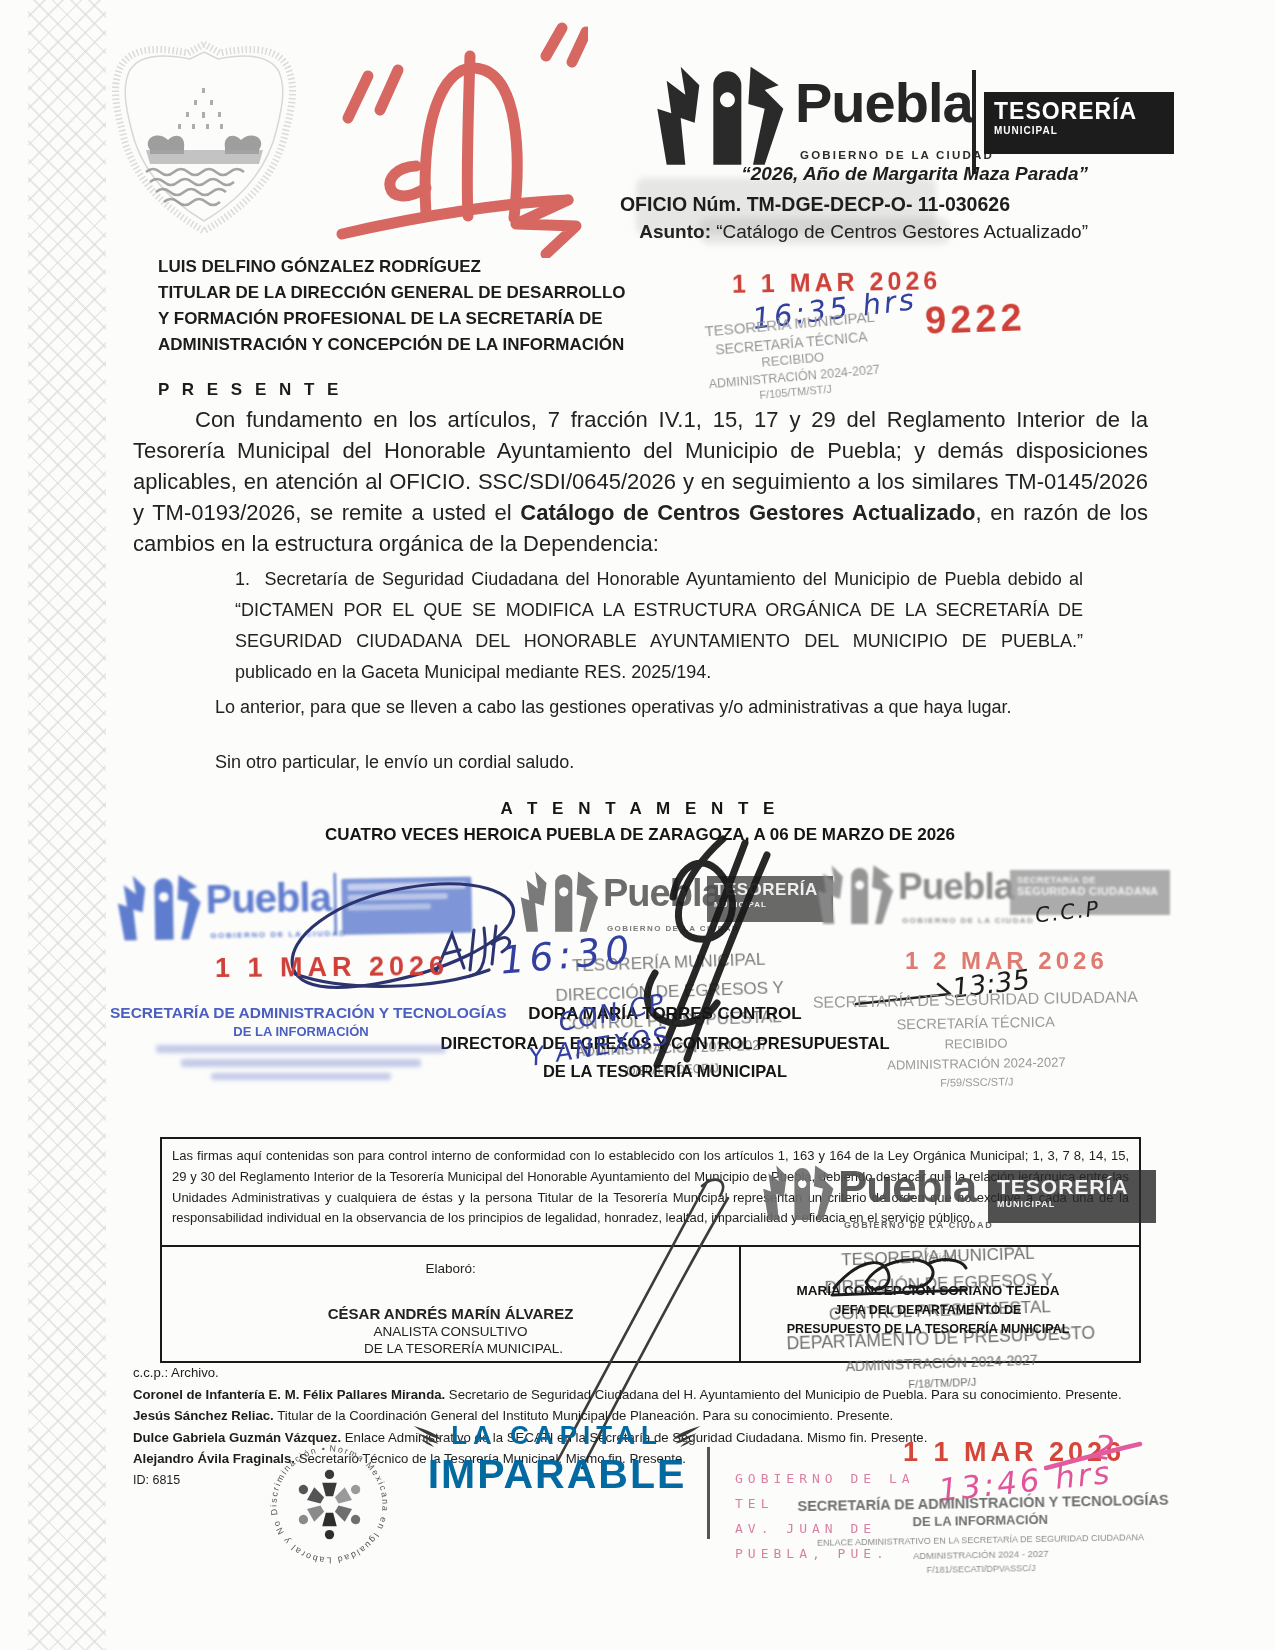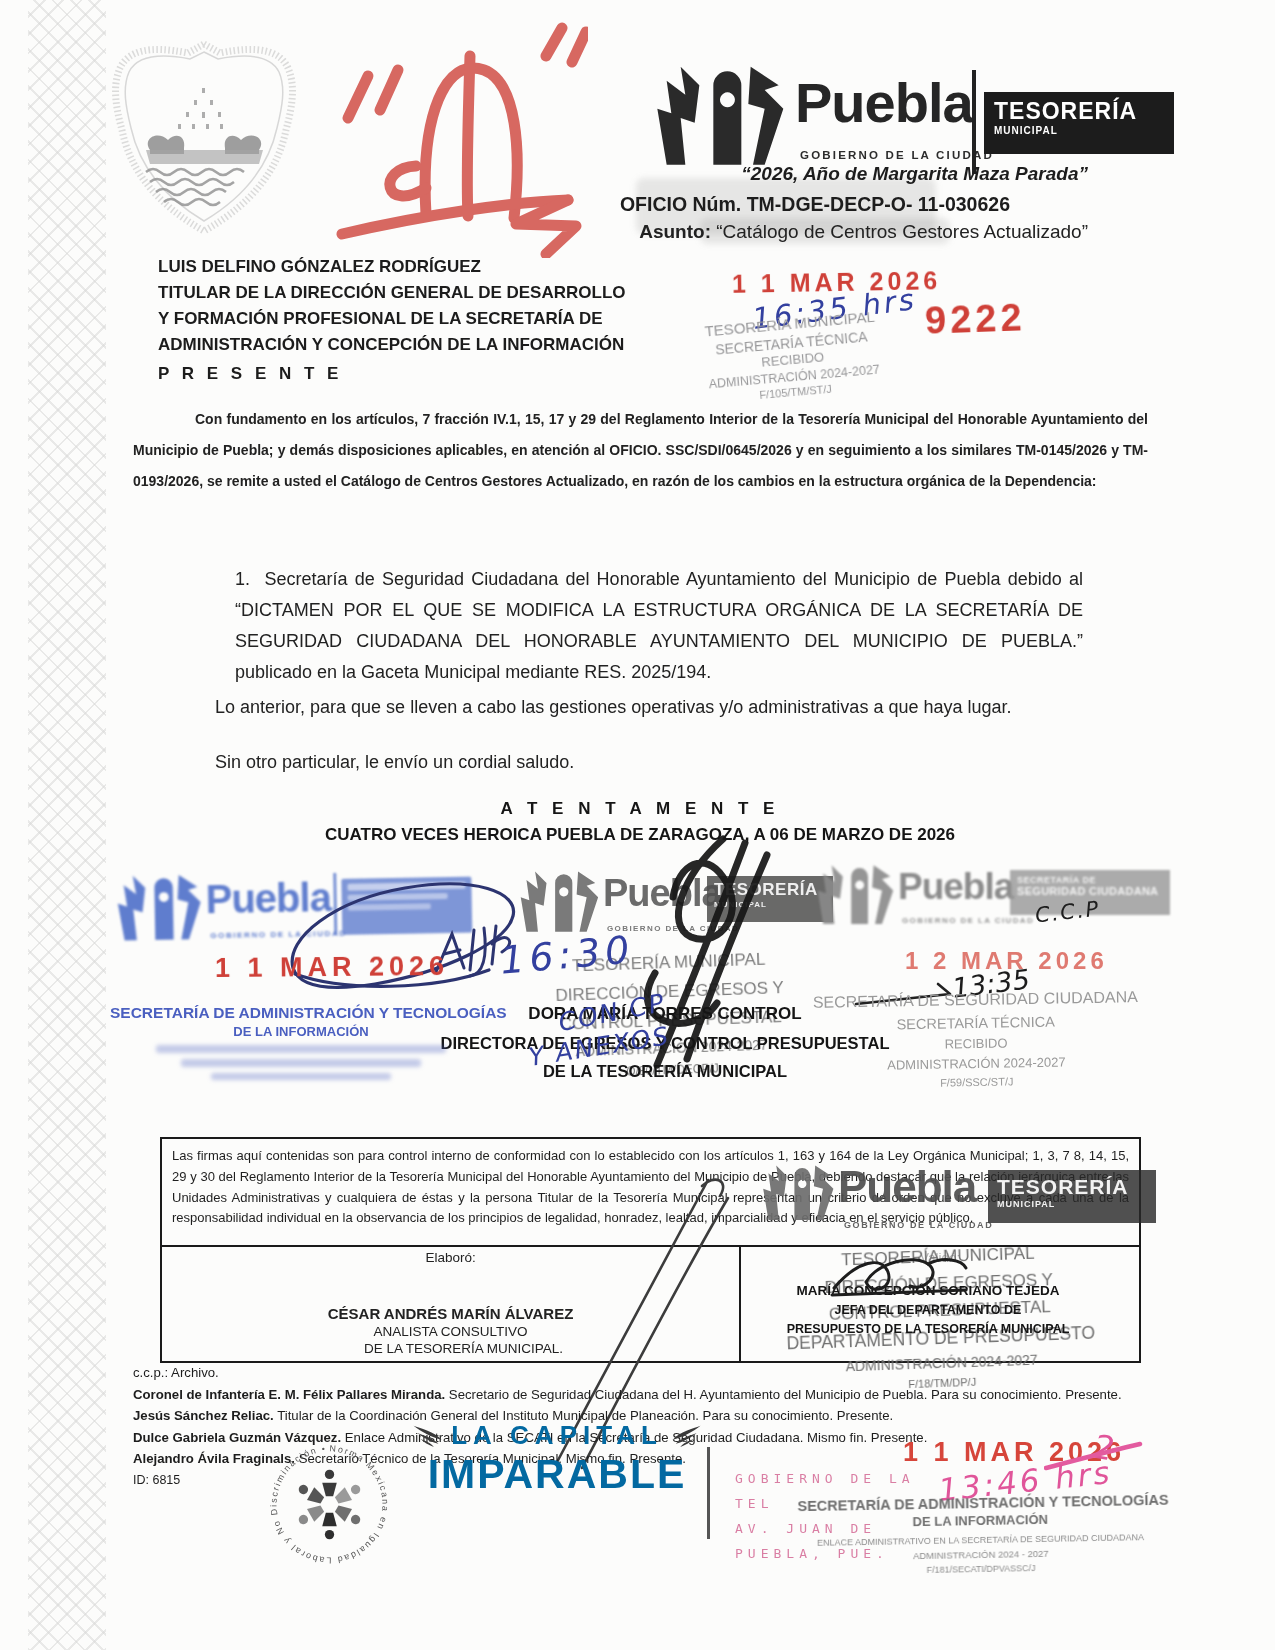--- a/index.html
+++ b/index.html
@@ -113,37 +113,37 @@
   <div class="abs hdr-line nw" style="right:265px;top:193px;font-size:19.5px;">OFICIO Núm. TM-DGE-DECP-O- 11-030626</div>
   <div class="abs nw" style="right:187px;top:221px;font-size:19px;">
     <span class="b">Asunto:</span><span> “Catálogo de Centros Gestores Actualizado”</span>
   </div>
 
   <div class="abs" style="left:158px;top:254px;font-size:17px;font-weight:bold;line-height:26px;color:#1c1c1c;">
     <div class="nw">LUIS DELFINO GÓNZALEZ RODRÍGUEZ</div>
     <div class="nw">TITULAR DE LA DIRECCIÓN GENERAL DE DESARROLLO</div>
     <div class="nw">Y FORMACIÓN PROFESIONAL DE LA SECRETARÍA DE</div>
     <div class="nw">ADMINISTRACIÓN Y CONCEPCIÓN DE LA INFORMACIÓN</div>
-    <div class="nw" style="font-weight:600;letter-spacing:4px;margin-top:3px;">P R E S E N T E</div>
+    <div class="nw" style="font-weight:600;letter-spacing:4px;margin-top:19px;">P R E S E N T E</div>
   </div>
 
   <div class="abs" style="left:680px;top:262px;width:430px;height:140px;">
     <div class="abs red-ink nw" style="left:52px;top:6px;font-size:25px;letter-spacing:4px;transform:rotate(-1deg);">1 1 MAR 2026</div>
     <div class="abs blue-ink hand nw" style="left:72px;top:30px;font-size:29px;letter-spacing:3px;transform:rotate(-7deg);">16:35 hrs</div>
     <div class="abs red-ink nw" style="left:245px;top:36px;font-size:38px;letter-spacing:4px;transform:rotate(-2deg);">9222</div>
     <div class="abs graystamp stamp c" style="left:0px;top:52px;width:225px;transform:rotate(-5deg);line-height:1.3;">
       <div class="nw" style="font-size:15px;">TESORERÍA MUNICIPAL</div>
       <div class="nw" style="font-size:14px;">SECRETARÍA TÉCNICA</div>
       <div class="nw" style="font-size:13px;">RECIBIDO</div>
       <div class="nw" style="font-size:12.5px;">ADMINISTRACIÓN 2024-2027</div>
       <div class="nw" style="font-size:11px;">F/105/TM/ST/J</div>
     </div>
   </div>
 
-  <div class="abs" style="left:133px;top:404px;width:1015px;font-size:14px;line-height:31px;text-align:justify;text-indent:62px;font-weight:bold;">
+  <div class="abs" style="left:133px;top:404px;width:1015px;font-size:22px;line-height:31px;text-align:justify;text-indent:62px;">
     <span>Con fundamento en los artículos, 7 fracción IV.1, 15, 17 y 29 del Reglamento Interior de la Tesorería Municipal del Honorable Ayuntamiento del Municipio de Puebla; y demás disposiciones aplicables, en atención al OFICIO. SSC/SDI/0645/2026 y en seguimiento a los similares TM-0145/2026 y TM-0193/2026, se remite a usted el </span><b>Catálogo de Centros Gestores Actualizado</b><span>, en razón de los cambios en la estructura orgánica de la Dependencia:</span>
   </div>
 
   <div class="abs" style="left:235px;top:564px;width:848px;font-size:18px;line-height:31px;text-align:justify;">
     <span>1.</span>&nbsp;&nbsp;<span>Secretaría de Seguridad Ciudadana del Honorable Ayuntamiento del Municipio de Puebla debido al “DICTAMEN POR EL QUE SE MODIFICA LA ESTRUCTURA ORGÁNICA DE LA SECRETARÍA DE SEGURIDAD CIUDADANA DEL HONORABLE AYUNTAMIENTO DEL MUNICIPIO DE PUEBLA.” publicado en la Gaceta Municipal mediante RES. 2025/194.</span>
   </div>
 
   <div class="abs nw" style="left:215px;top:697px;font-size:18px;">Lo anterior, para que se lleven a cabo las gestiones operativas y/o administrativas a que haya lugar.</div>
   <div class="abs nw" style="left:215px;top:752px;font-size:18px;">Sin otro particular, le envío un cordial saludo.</div>
 
@@ -253,21 +253,21 @@
     <div class="nw" style="font-size:14.5px;line-height:22px;">SECRETARÍA TÉCNICA</div>
     <div class="nw" style="font-size:13px;line-height:20px;">RECIBIDO</div>
     <div class="nw" style="font-size:13px;line-height:20px;">ADMINISTRACIÓN 2024-2027</div>
     <div class="nw" style="font-size:11px;line-height:17px;">F/59/SSC/ST/J</div>
   </div>
 
   <div class="abs" style="left:160px;top:1137px;width:977px;height:222px;border:2.5px solid #1a1a1a;">
     <div class="fineprint" style="padding:7px 10px 0;">Las firmas aquí contenidas son para control interno de conformidad con lo establecido con los artículos 1, 163 y 164 de la Ley Orgánica Municipal; 1, 3, 7 8, 14, 15, 29 y 30 del Reglamento Interior de la Tesorería Municipal del Honorable Ayuntamiento del Municipio de Puebla, debiendo destacar que la relación jerárquica entre las Unidades Administrativas y cualquiera de éstas y la persona Titular de la Tesorería Municipal representan un criterio de orden que no excluye a cada una de la responsabilidad individual en la observancia de los principios de legalidad, honradez, lealtad, imparcialidad y eficacia en el servicio público.</div>
     <div class="abs" style="left:0;right:0;top:106px;bottom:0;border-top:2px solid #1a1a1a;display:flex;">
       <div style="flex:1.45;border-right:2px solid #1a1a1a;position:relative;">
-        <div class="c" style="font-size:13.5px;margin-top:3px;">Elaboró:</div>
+        <div class="c" style="font-size:13.5px;margin-top:14px;">Elaboró:</div>
         <div class="abs c" style="left:0;right:0;bottom:5px;">
           <div class="b nw" style="font-size:15px;">CÉSAR ANDRÉS MARÍN ÁLVAREZ</div>
           <div class="nw" style="font-size:13.5px;margin-top:2px;">ANALISTA CONSULTIVO</div>
           <div class="nw" style="font-size:13.5px;margin-top:2px;padding-left:26px;">DE LA TESORERÍA MUNICIPAL.</div>
         </div>
       </div>
       <div style="flex:1;position:relative;">
         <div class="c" style="font-size:13.5px;margin-top:3px;color:#777;opacity:.55;">Validó:</div>
       </div>
     </div>

